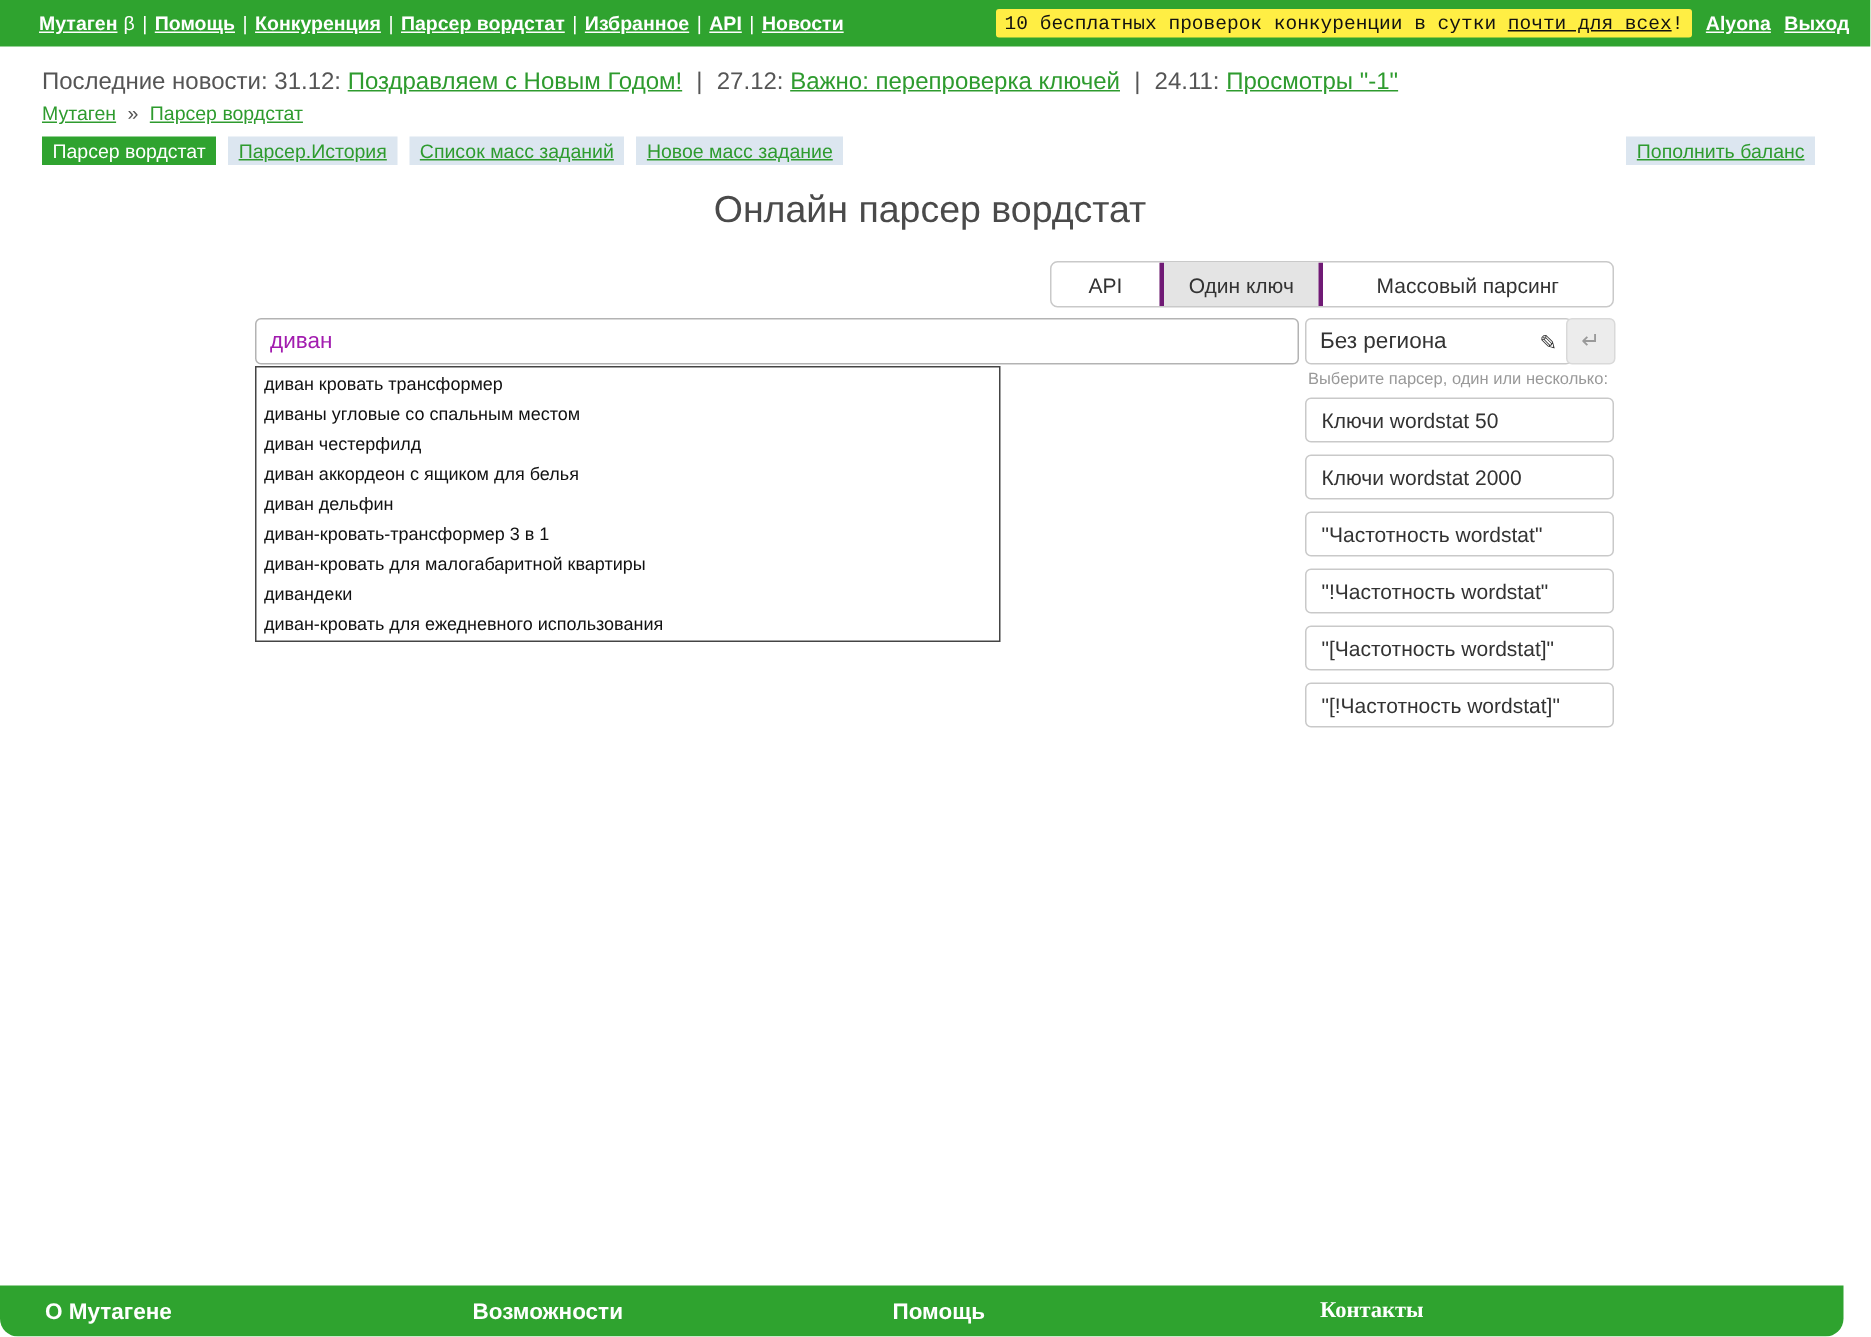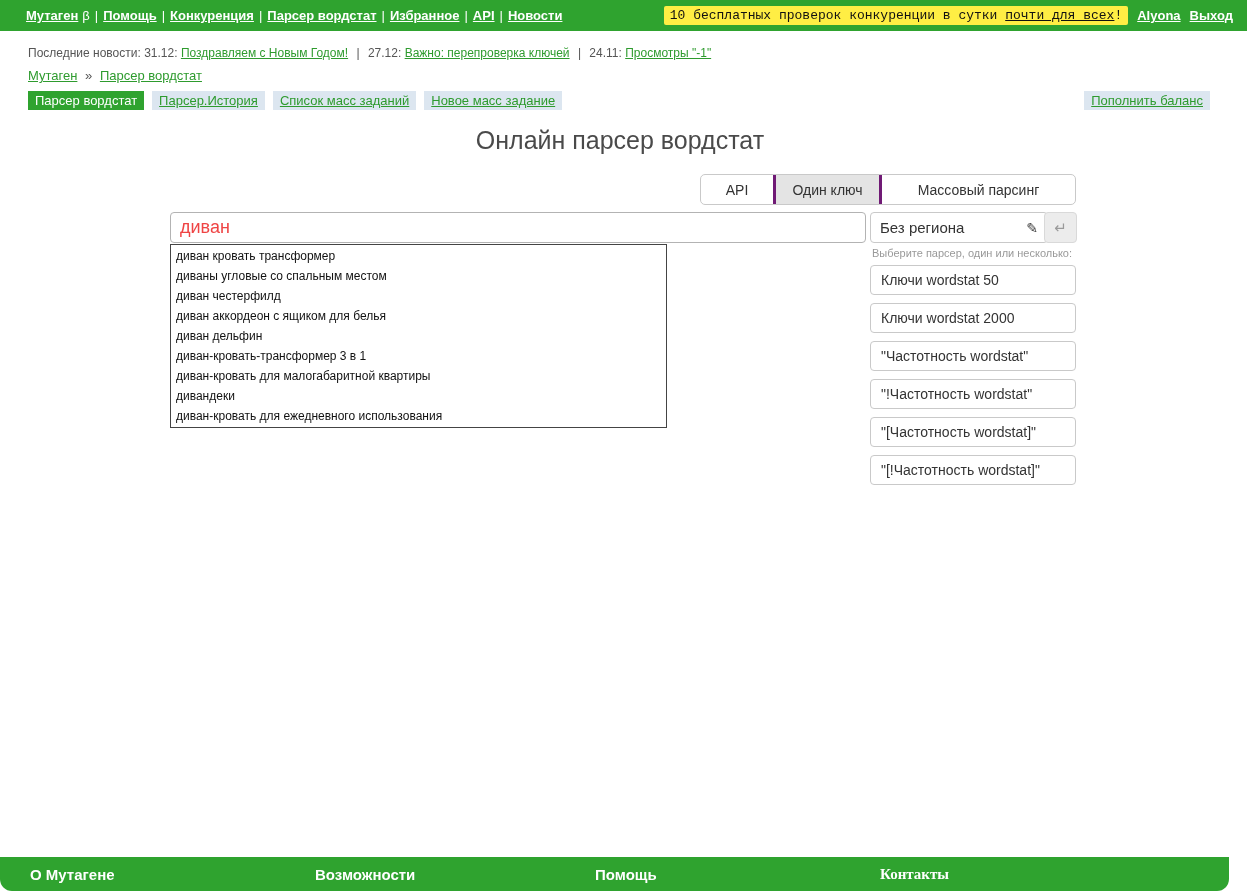--- a/index.html
+++ b/index.html
@@ -25,21 +25,21 @@
   .beta { color:#fff; font-size:13px; margin-left:4px; }
   .pipe { color:#fff; font-size:13px; margin:0 5px; font-weight:normal; }
   .topright { display:flex; align-items:center; gap:9px; }
   .promo {
     background:#ffee44; color:#111; font-size:13px;
     padding:2px 6px; border-radius:2px; white-space:nowrap;font-family:Liberation Mono, monospace;
   }
   .promo .u { text-decoration:underline; }
 
   
-  .newsline { position:absolute; top:46px; left:28px; font-size:12px; color:#555; white-space:nowrap; }
+  .newsline { position:absolute; top:46px; left:28px; font-size:16px; color:#555; white-space:nowrap; }
   .glink { color:#2e9b2e; text-decoration:underline; }
   .npipe { color:#555; margin:0 5px; }
   .crumbs { position:absolute; top:68px; left:28px; font-size:13px; color:#555; }
   .crumbsep { color:#555; margin:0 4px; }
 
   
   .tabsrow { position:absolute; top:91px; left:28px; display:flex; gap:8px; font-size:13px; }
   .tab { background:#dce6f0; padding:2px 7px; color:#2e9b2e; text-decoration:underline; white-space:nowrap; }
   .tab.active { background:#2fa32f; color:#fff; text-decoration:none; }
   .balance { position:absolute; top:91px; right:37px; background:#dce6f0; padding:2px 7px; font-size:13px; }
@@ -57,21 +57,21 @@
   .modetab:first-child { border-left:none; }
   .modetab.m0 { flex:0 0 72px; }
   .modetab.m1 { flex:0 0 106px; }
   .modetab.m2 { flex:1; }
   .modetab.active { background:#e4e4e4; }
 
   
   .search-input {
     position:absolute; top:212px; left:170px; width:696px; height:31px;
     border:1px solid #b3b3b3; border-radius:4px; padding:0 9px;
-    font-family:"Liberation Sans", sans-serif; font-size:18px; color:#ef4444;
+    font-family:"Liberation Sans", sans-serif; font-size:15px; color:#a21caf;
     outline:none; background:#fff;
   }
   .region-btn {
     position:absolute; top:212px; left:870px; width:178px; height:31px;
     border:1px solid #c9c9c9; border-radius:4px; background:#fff;
     display:flex; align-items:center; justify-content:space-between;
     padding:0 9px; font-size:15px; color:#333; cursor:pointer;
   }
   .pencil { font-size:14px; color:#333; }
   .enter-btn {

